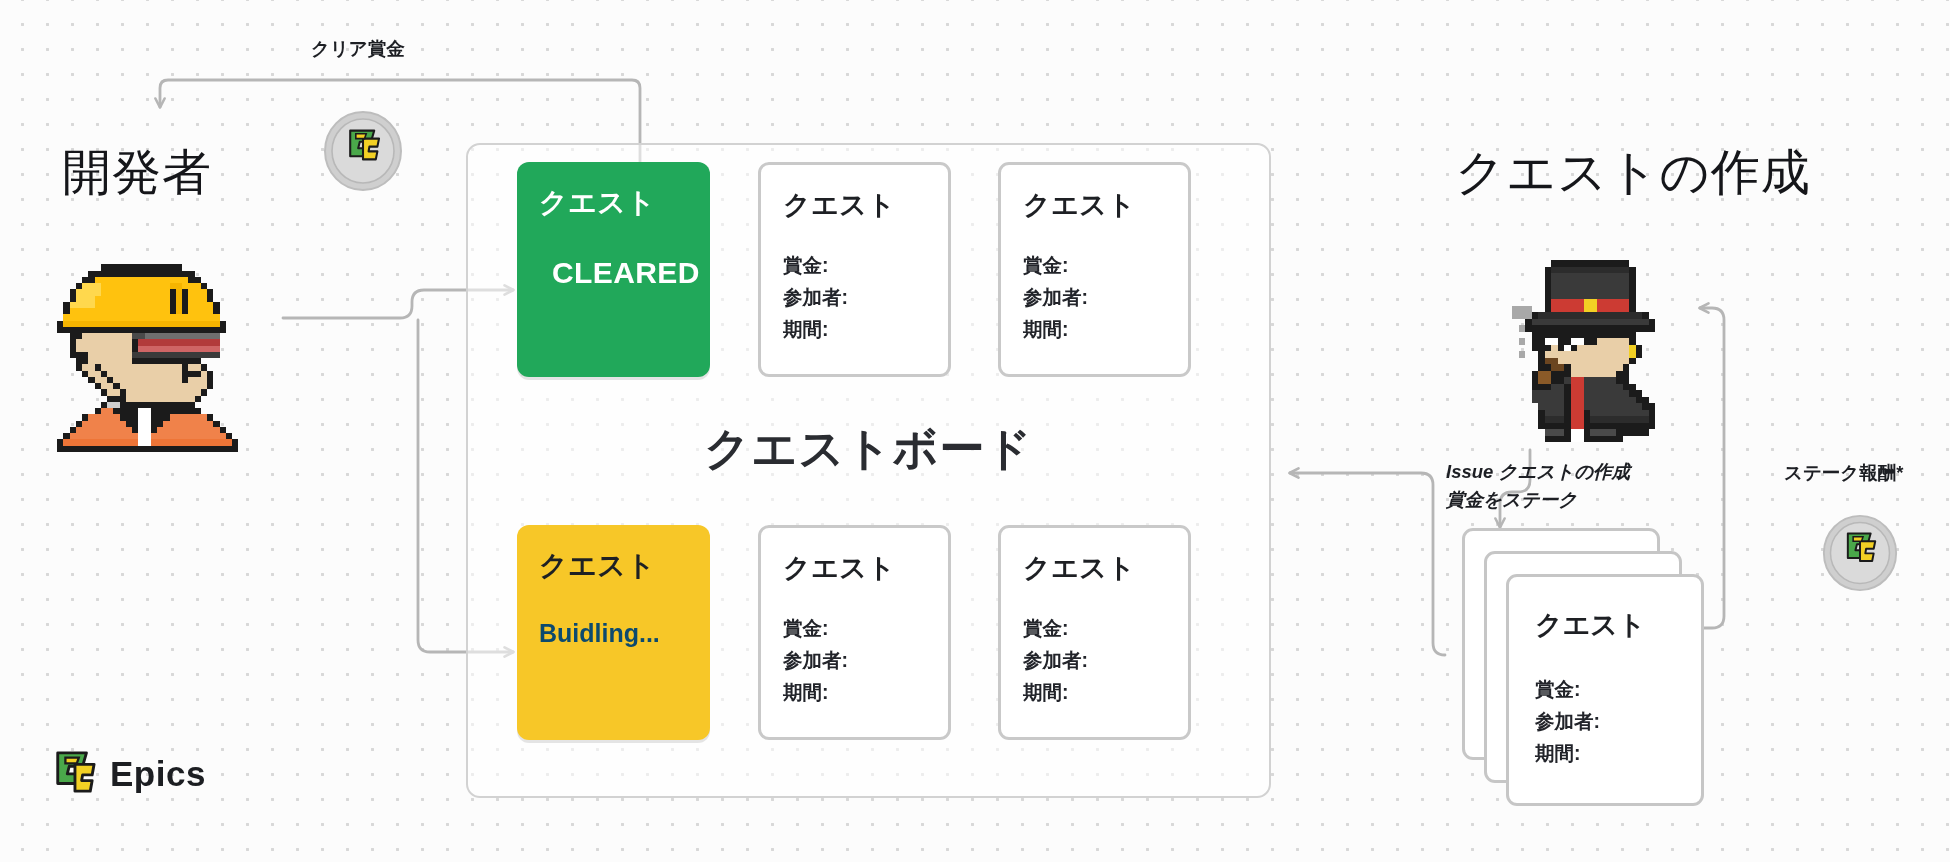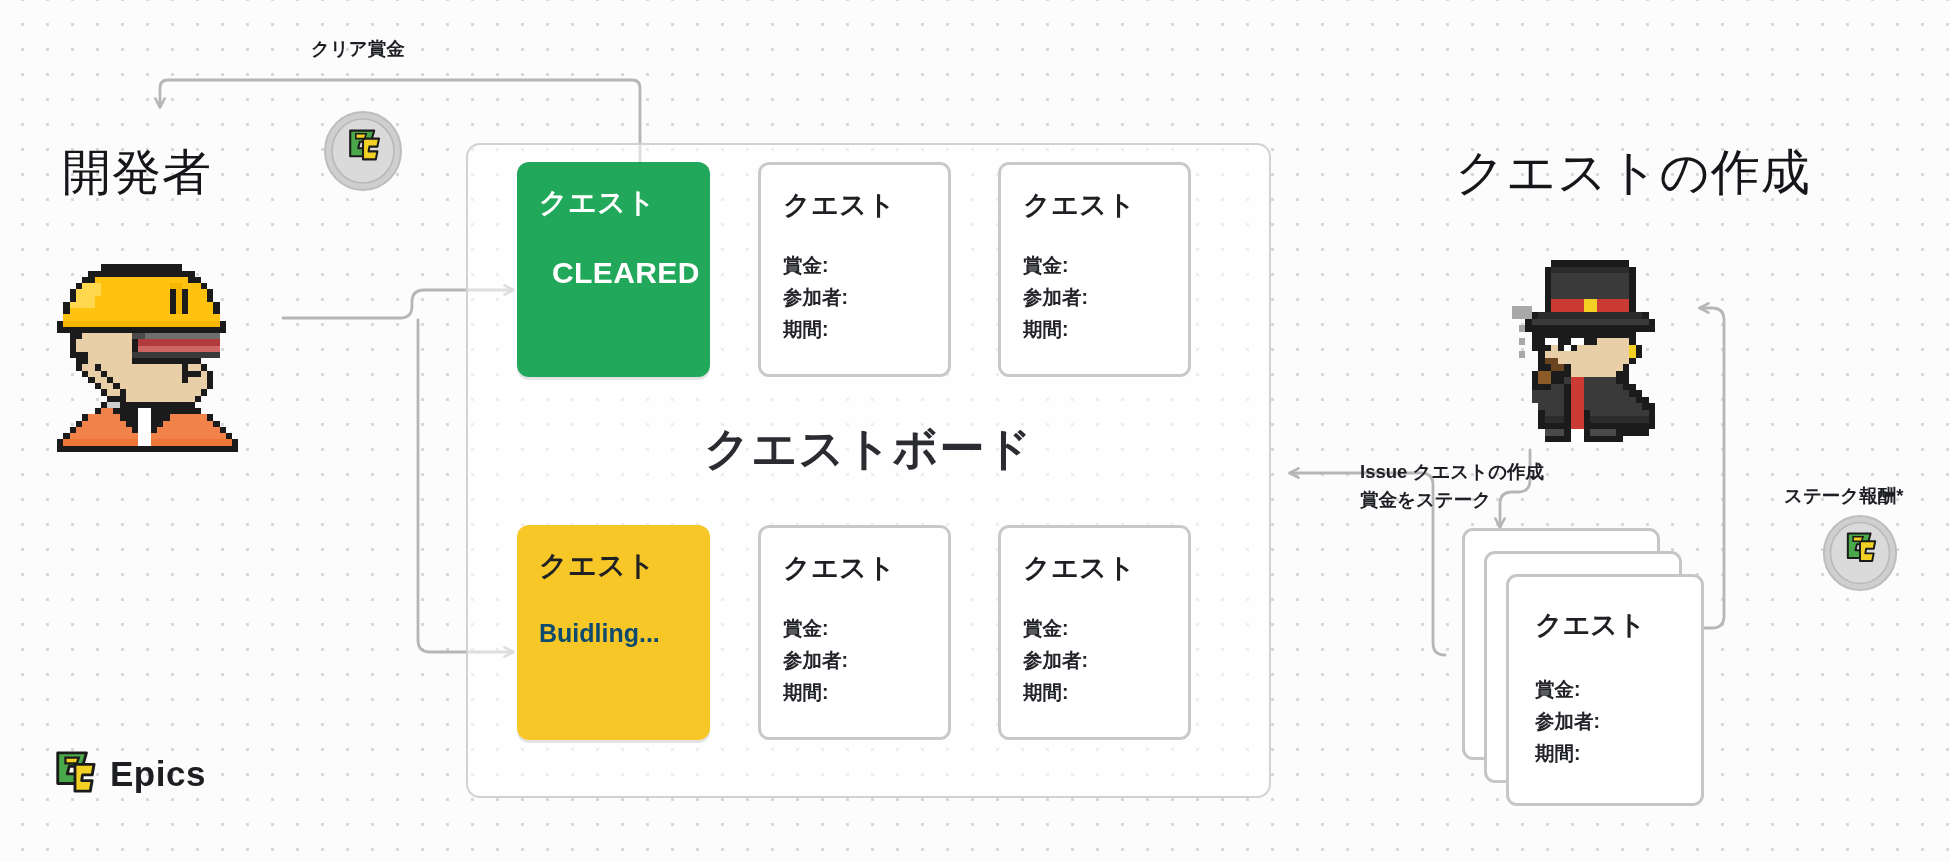--- a/index.html
+++ b/index.html
@@ -488,26 +488,26 @@
         <rect x="17" y="26" width="1" height="1" fill="#1b1b1b"></rect>
         <rect x="18" y="26" width="4" height="1" fill="#4a4a4a"></rect>
         <rect x="22" y="26" width="5" height="1" fill="#1b1b1b"></rect>
       <rect x="11" y="27" width="4" height="1" fill="#1b1b1b"></rect>
         <rect x="15" y="27" width="2" height="1" fill="#ffffff"></rect>
         <rect x="17" y="27" width="1" height="1" fill="#1b1b1b"></rect>
         <rect x="18" y="27" width="5" height="1" fill="#1b1b1b"></rect>
     </svg>
   </div>
 
-  <div class="abs wire-label" style="left:1360px; top:458px; line-height:1.5;">
+  <div class="abs wire-label" style="left:1446px; top:458px; line-height:1.5;font-style:italic;">
     <div>Issue クエストの作成</div>
     <div>賞金をステーク</div>
   </div>
 
-  <div class="abs wire-label" style="left:1784px; top:483px;">ステーク報酬*</div>
+  <div class="abs wire-label" style="left:1784px; top:460px;">ステーク報酬*</div>
 
   <div class="abs coin" style="left:1821px; top:514px;">
     <svg width="78" height="78" viewBox="0 0 82 82">
       <ellipse cx="41" cy="41" rx="38" ry="39" fill="#cfcfcf" stroke="#bdbdbd" stroke-width="2"></ellipse>
       <ellipse cx="41" cy="41" rx="31" ry="32" fill="#dadada" stroke="#b8b8b8" stroke-width="1.6"></ellipse>
       <g transform="translate(25,19) scale(0.80)">
         <path d="M4,2 L34,2 L30,16 L16,16 L14,24 L26,24 L24,34 L4,34 Z" fill="#4aa84a" stroke="#1b1b1b" stroke-width="2.6" stroke-linejoin="round"></path>
         <path d="M20,12 L40,12 L38,22 L28,22 L27,28 L38,28 L36,38 L20,38 Z" fill="#f2d024" stroke="#1b1b1b" stroke-width="2.6" stroke-linejoin="round"></path>
         <path d="M11,6 L24,6 L22,12 L11,12 Z" fill="#f2d024" stroke="#1b1b1b" stroke-width="2"></path>
       </g>

